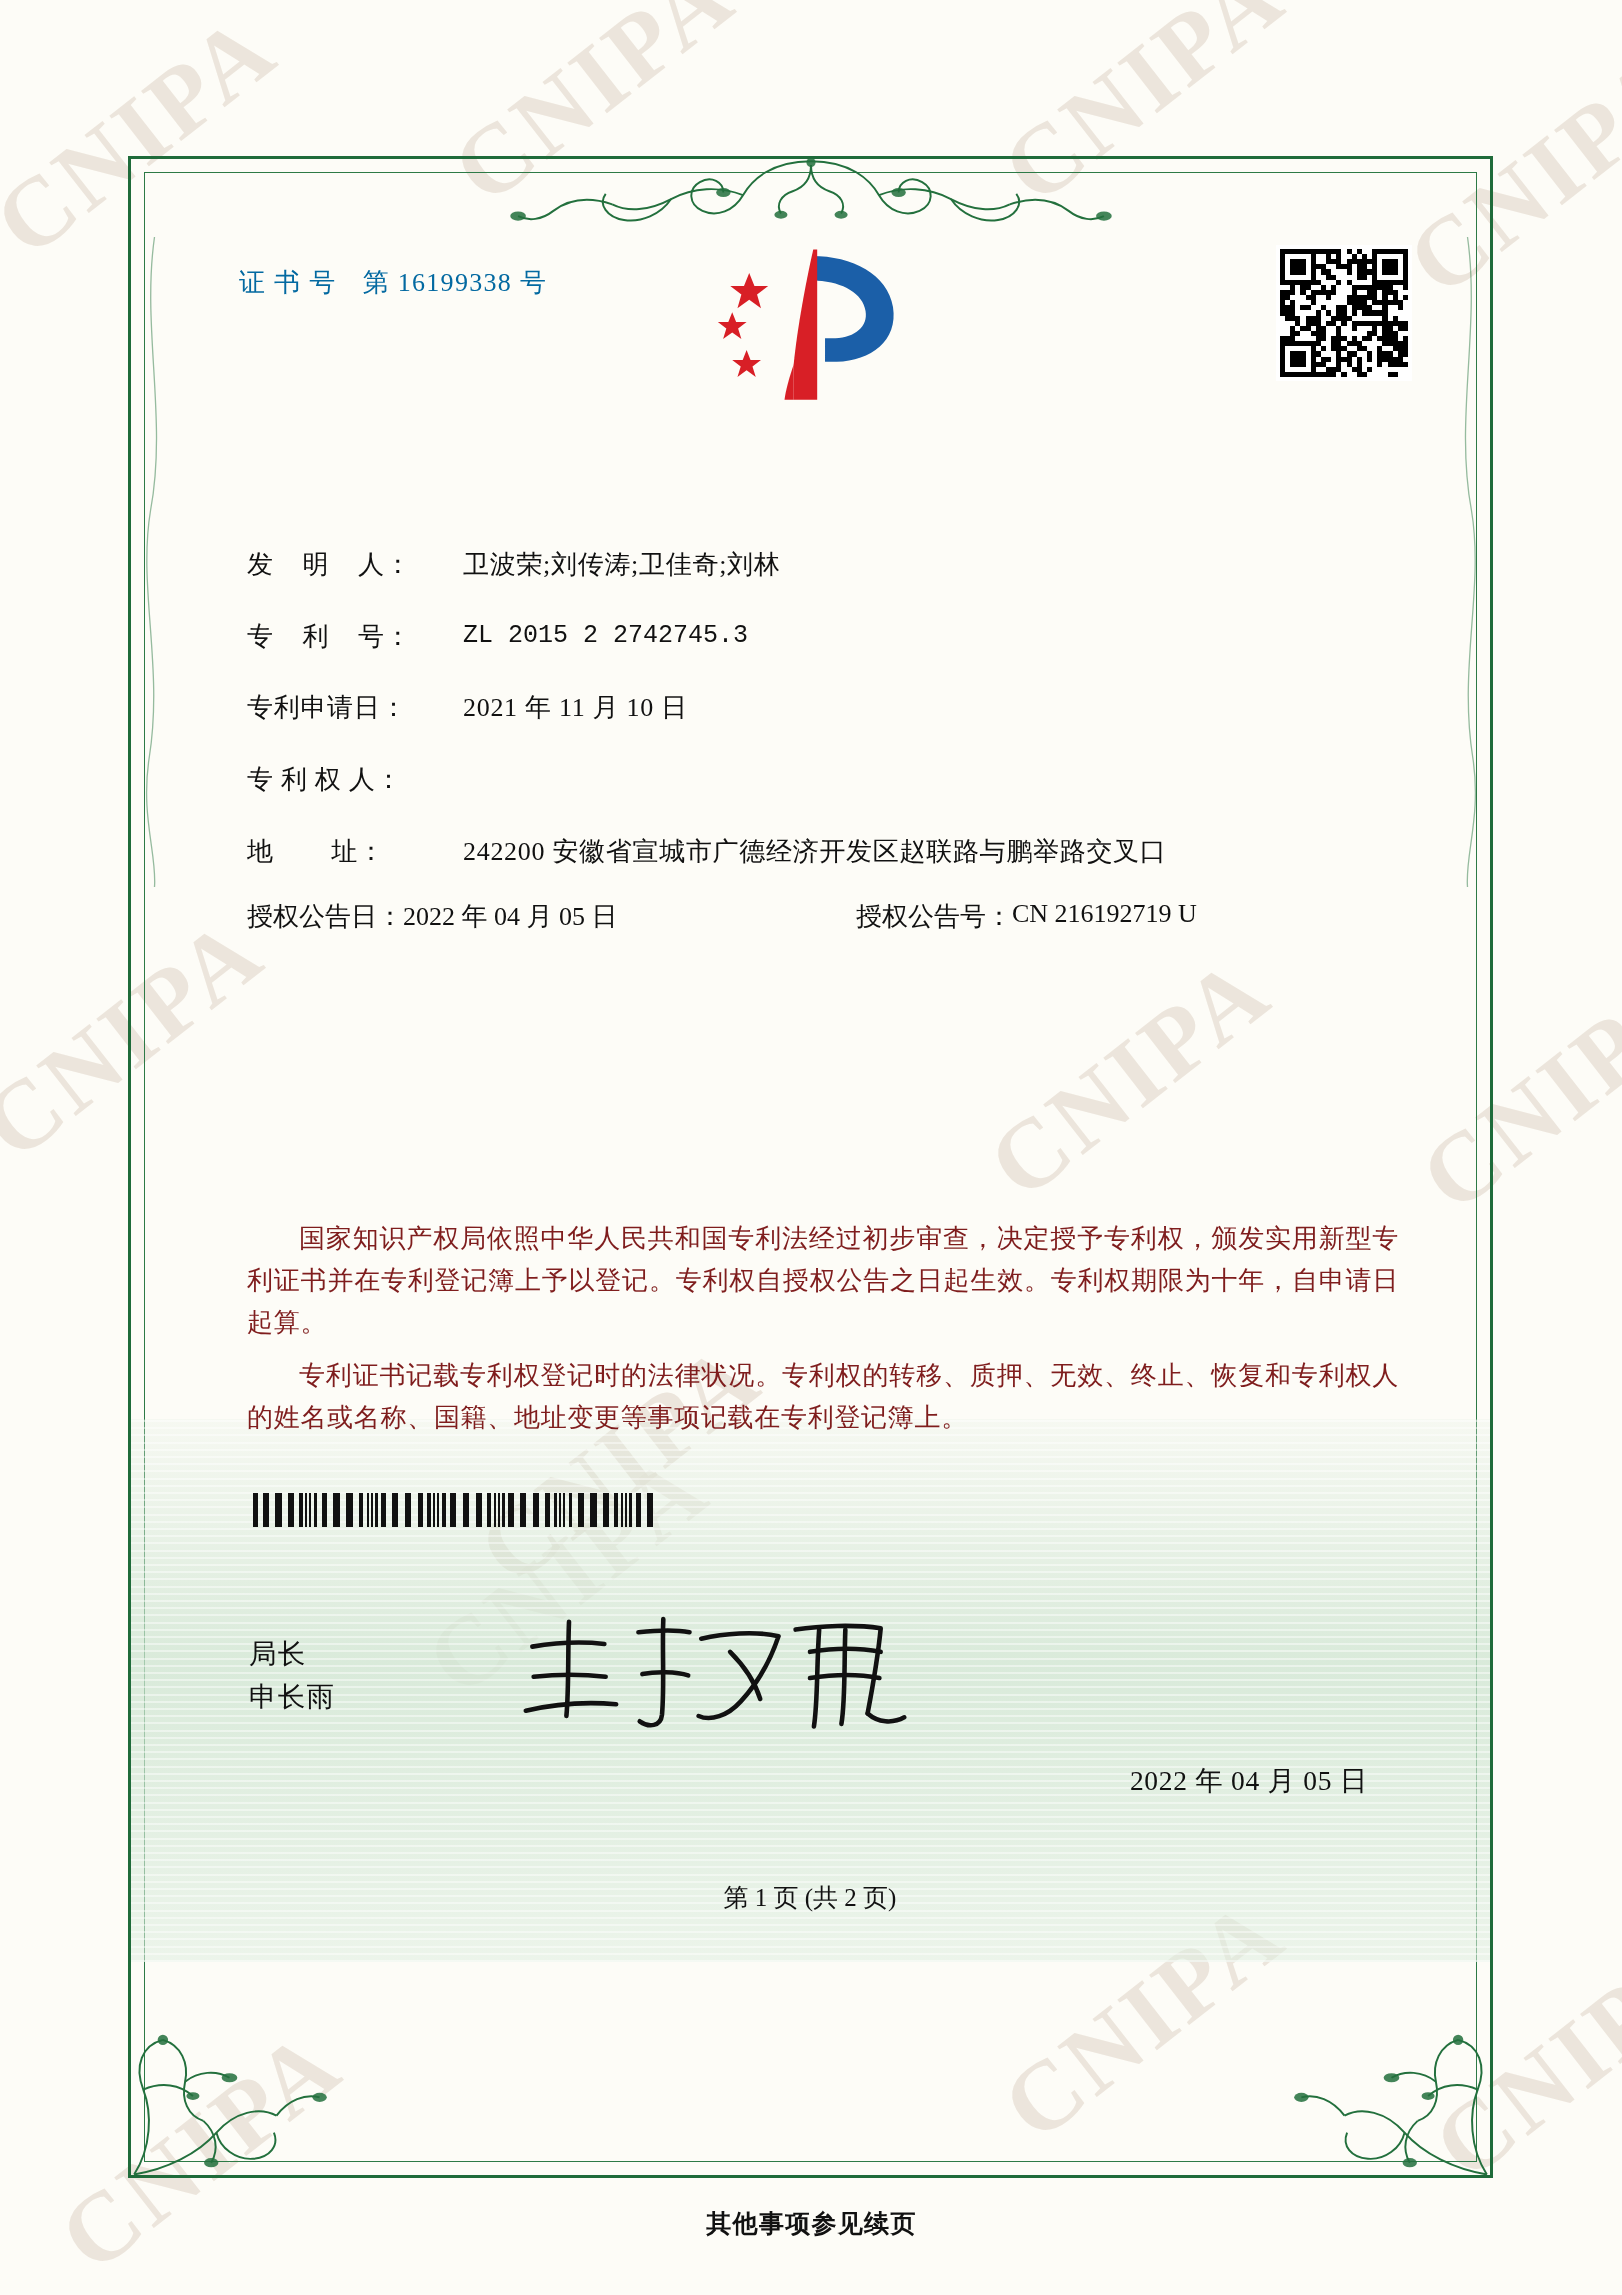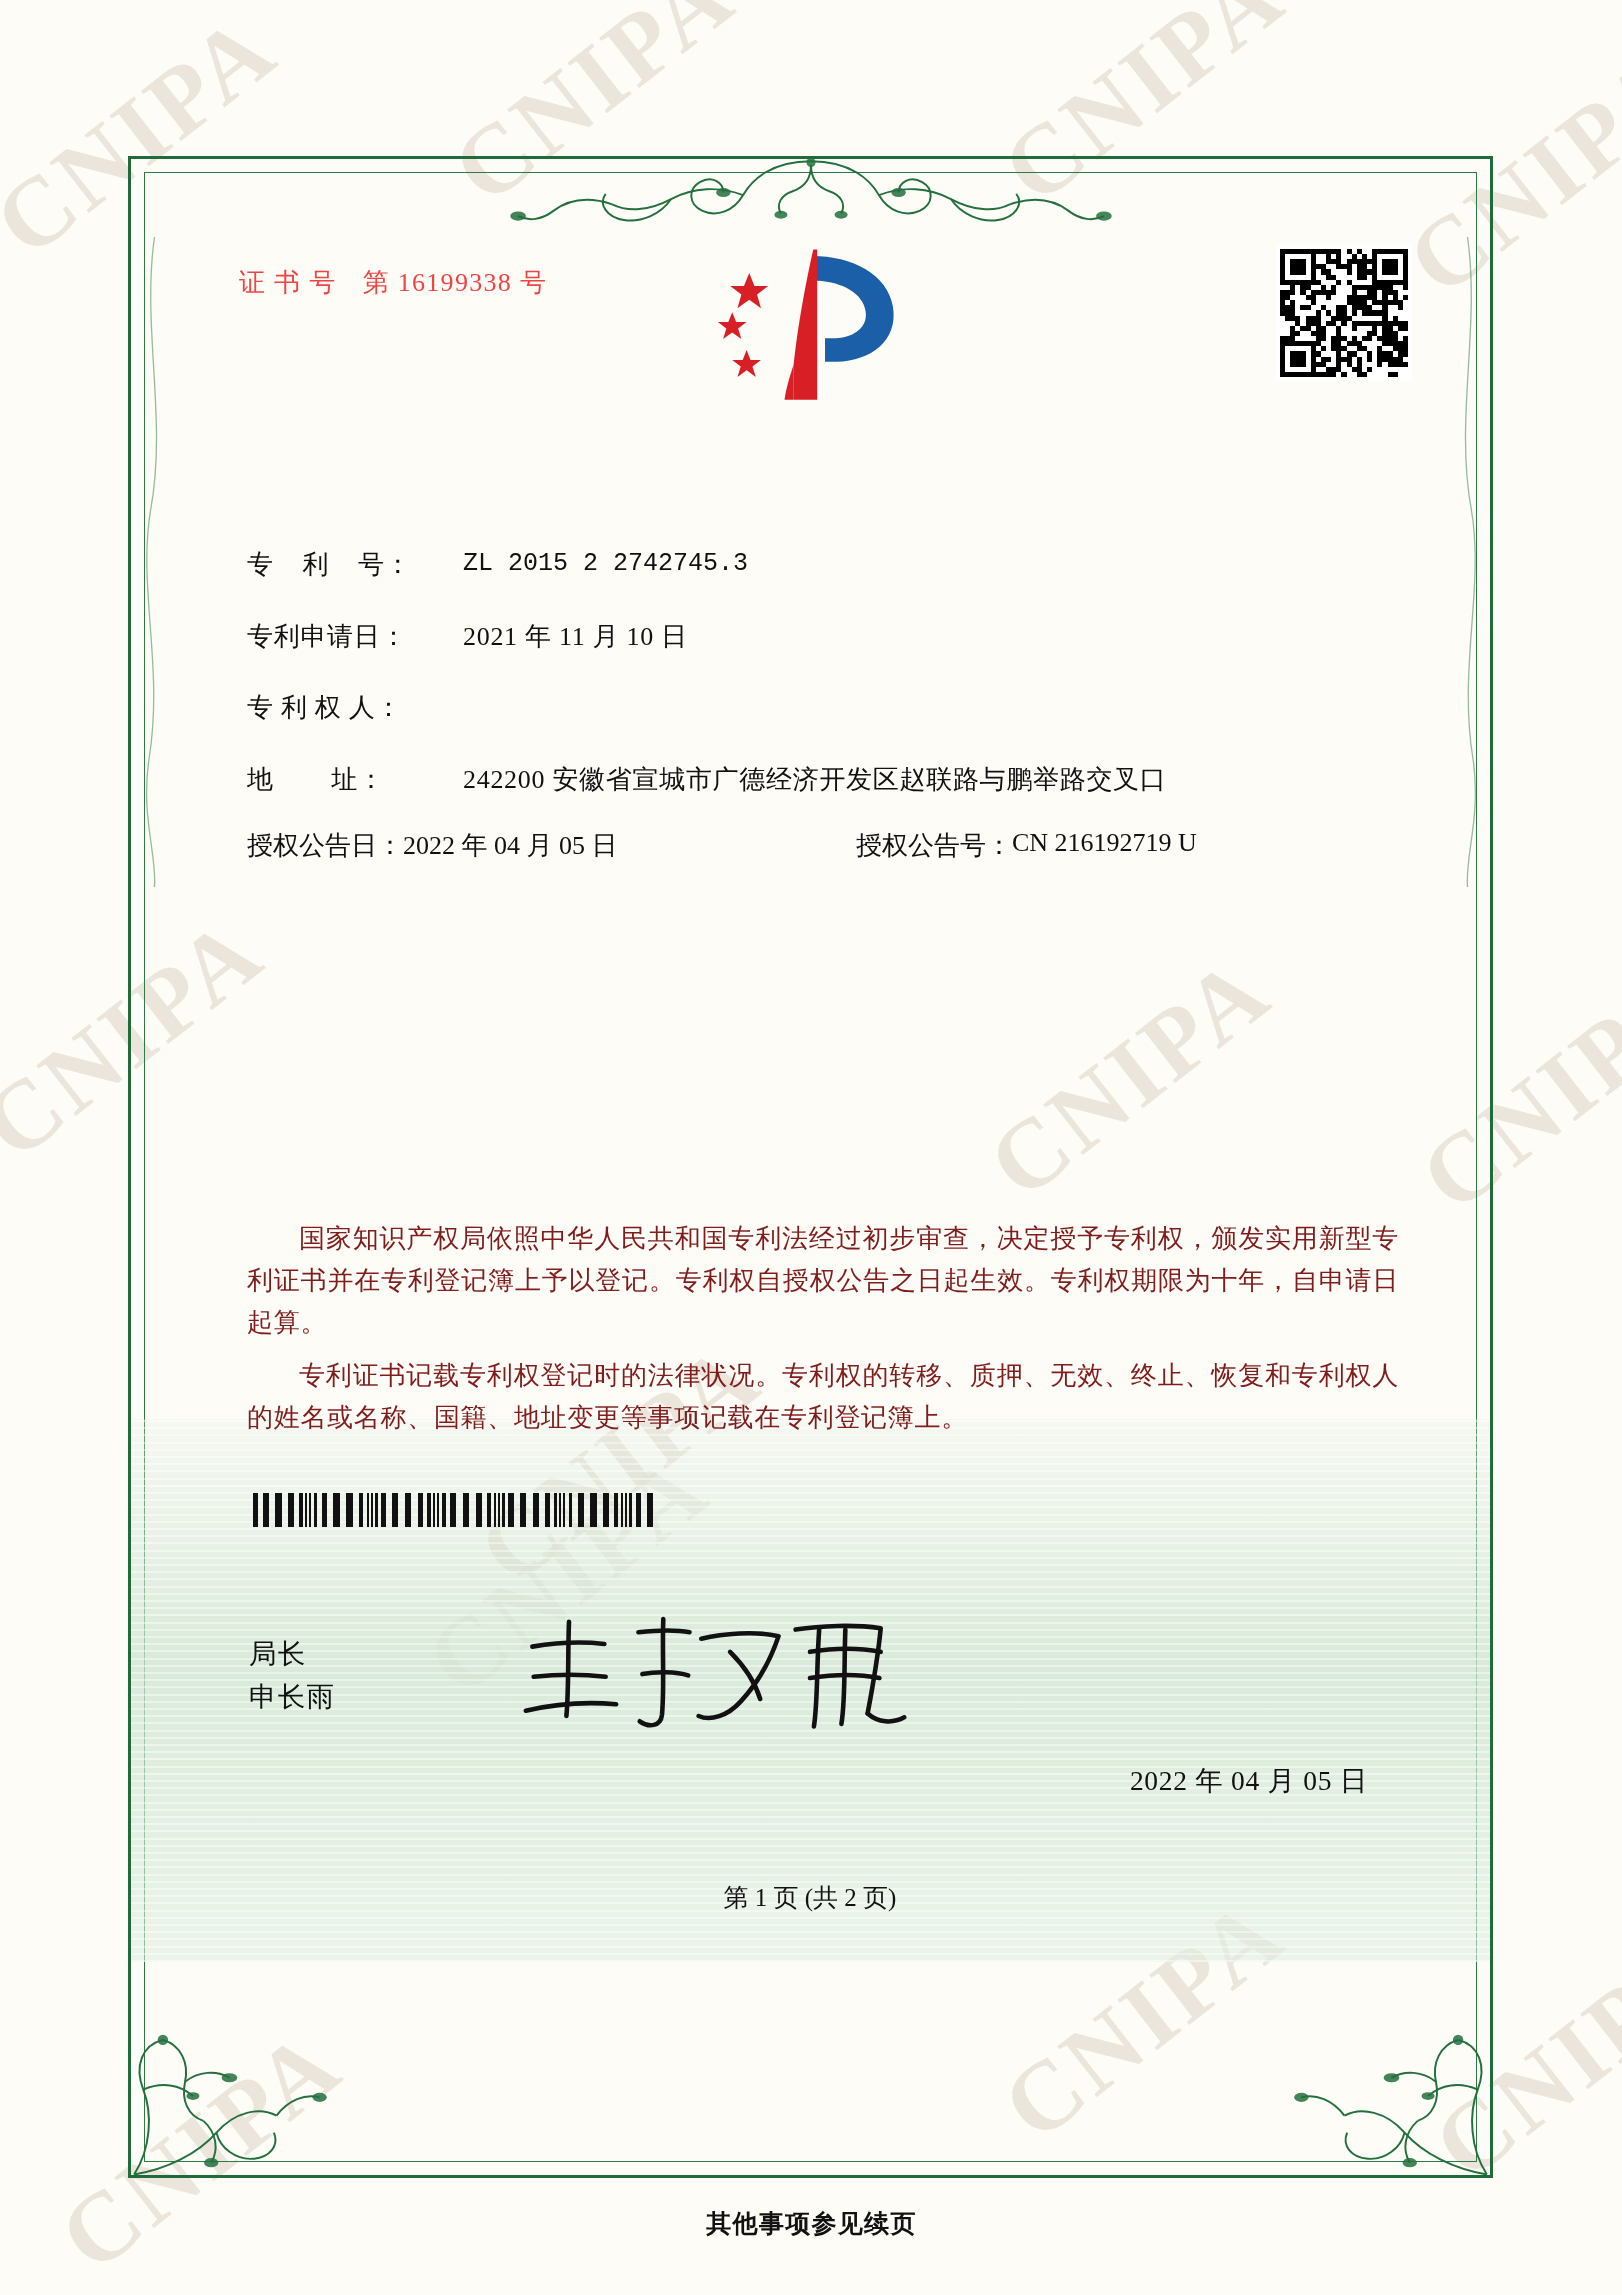--- a/index.html
+++ b/index.html
@@ -62,21 +62,21 @@
     width: 1286px;
     height: 1949px;
     z-index: 6;
   }
 
   .cert-no {
     position: absolute;
     left: 72px;
     top: 72px;
     font-size: 26px;
-    color: #ef4444;
+    color: #0369a1;
     letter-spacing: 1.3px;
     font-family: "Liberation Serif", serif;
   }
 
   
   .qr {
     position: absolute;
     right: 41px;
     top: 52px;
     width: 136px;
@@ -989,20 +989,24 @@
         <g fill="#d81f26">
           <polygon points="72,52 80,72 101,72 84,85 90,106 72,93 54,106 60,85 43,72 64,72"></polygon>
           <polygon points="46,112 52,127 68,127 55,137 60,153 46,143 32,153 37,137 24,127 40,127"></polygon>
           <polygon points="68,170 74,185 90,185 77,195 82,211 68,201 54,211 59,195 46,185 62,185"></polygon>
         </g>
       </svg>
     </div>
 
 
     <div class="fields">
+      <div class="row">
+        <div class="lbl">发    明    人：</div>
+        <div class="val">卫波荣;刘传涛;卫佳奇;刘林</div>
+      </div>
       <div class="row">
         <div class="lbl">专    利    号：</div>
         <div class="val mono">ZL 2015 2 2742745.3</div>
       </div>
       <div class="row">
         <div class="lbl">专利申请日：</div>
         <div class="val">2021 年 11 月 10 日</div>
       </div>
       <div class="row">
         <div class="lbl">专 利 权 人：</div>

